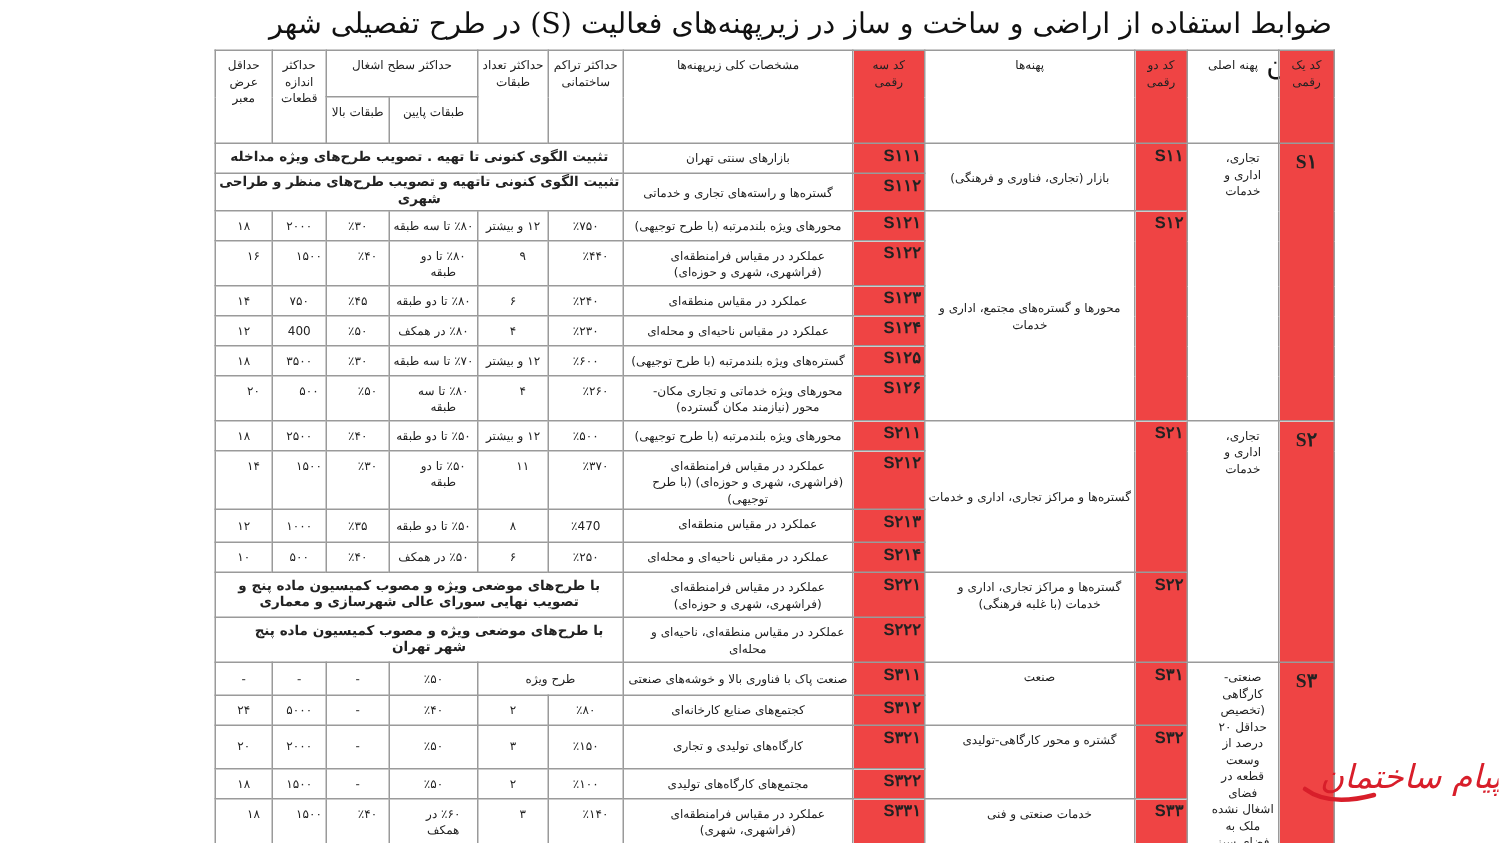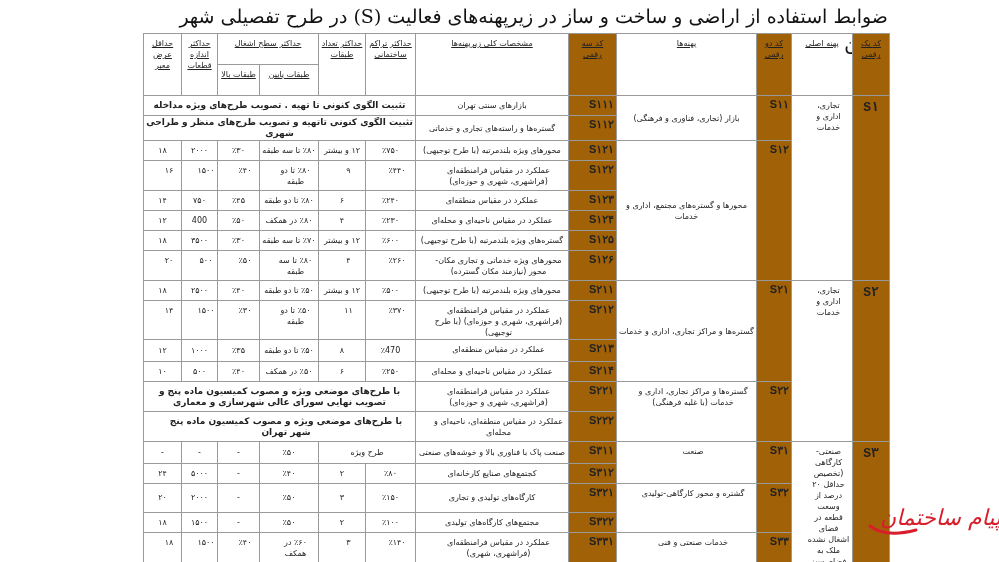--- a/index.html
+++ b/index.html
@@ -1,23 +1,23 @@
 <!DOCTYPE html>
 <html><head>
 <meta charset="utf-8">
 <style>
   html,body{margin:0;padding:0;background:#ffffff;}
   body{width:999px;height:562px;position:relative;overflow:hidden;font-family:"DejaVu Sans",sans-serif;color:#222;}
   .title{position:absolute;top:2px;left:143px;width:745px;font-family:"DejaVu Serif",serif;font-size:19px;line-height:28px;direction:rtl;color:#111;}
   table{position:absolute;top:33px;left:143px;width:746px;border-collapse:collapse;direction:rtl;table-layout:fixed;}
   td,th{border:1px solid #9a9a9a;font-size:8px;line-height:11px;text-align:center;vertical-align:middle;padding:1px 2px;font-weight:normal;overflow:hidden;}
-  th{vertical-align:top;padding-top:4px;text-decoration:underline;}
-  .pink{background:#a16207;}
+  th{vertical-align:top;padding-top:4px;}
+  .pink{background:#ef4444;}
   .code{font-weight:bold;font-size:11px;font-family:"Liberation Sans",sans-serif;vertical-align:top;padding-top:3px;text-align:right;}
-  .code1{font-weight:bold;font-size:13px;font-family:Liberation Mono, monospace;vertical-align:top;padding-top:6px;}
+  .code1{font-weight:bold;font-size:13px;font-family:Liberation Serif, serif;vertical-align:top;padding-top:6px;}
   .vtop{vertical-align:top;padding-top:4px;padding-left:15px;}
   .bold{font-weight:bold;font-size:9px;}
   .logo{position:absolute;left:866px;top:496px;width:120px;height:50px;}
   .logo-text{position:absolute;left:880px;top:505px;font-family:"DejaVu Serif",serif;font-style:italic;font-size:22px;color:#d81e2a;direction:rtl;white-space:nowrap;}
 </style>
 </head>
 <body>
 
 <div class="title">ضوابط استفاده از اراضی و ساخت و ساز در زیرپهنه‌های فعالیت (S) در طرح تفصیلی شهر تهران</div>
 

